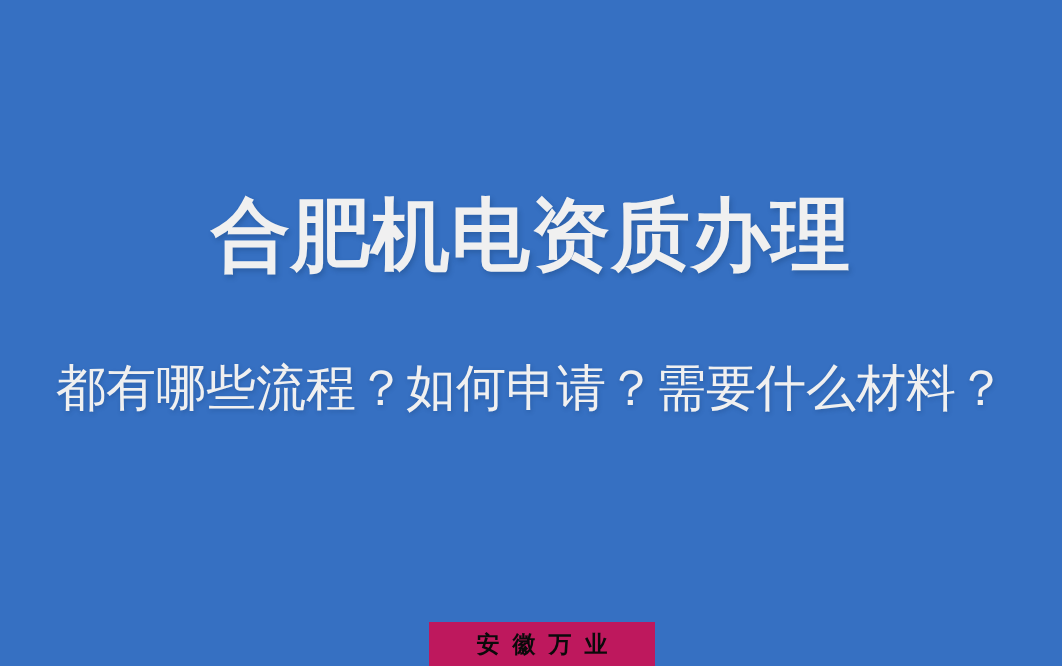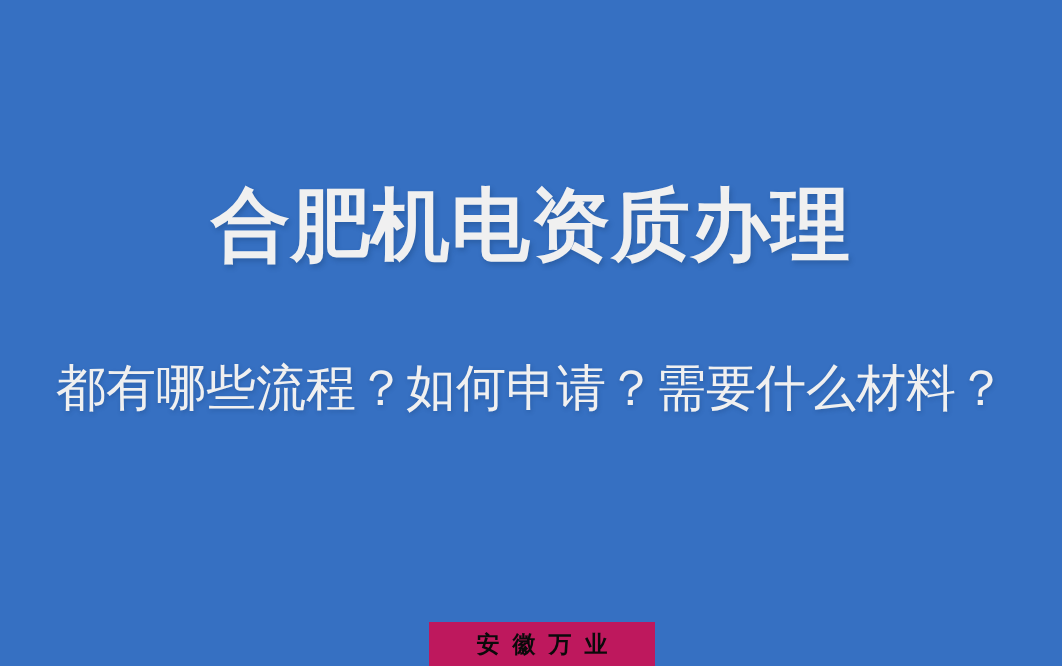--- a/index.html
+++ b/index.html
@@ -18,25 +18,25 @@
     width: 1062px;
     height: 666px;
     background: #3670c2;
     overflow: hidden;
   }
 
   
   #title-block {
     position: absolute;
     left: 0;
-    top: 164px;
+    top: 184px;
     width: 1062px;
     height: 100px;
     display: flex;
-    align-items: flex-end;
+    align-items: center;
     justify-content: center;
   }
   #title-text {
     font-size: 79px;
     line-height: 1;
     font-weight: 700;
     color: #f0f0f0;
     letter-spacing: 1px;
     white-space: nowrap;
     text-shadow: 2px 3px 5px rgba(22, 60, 112, 0.33);

